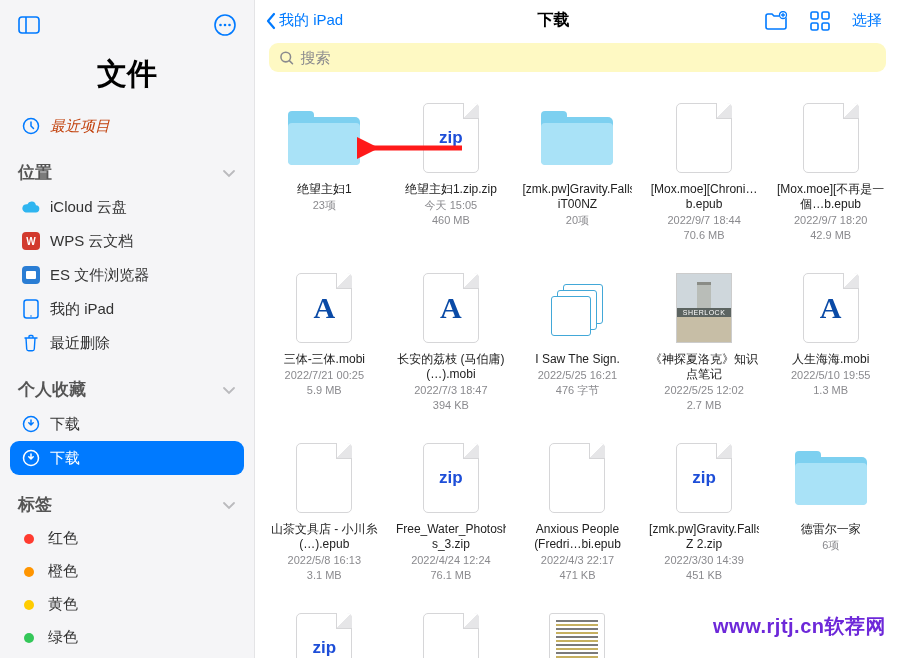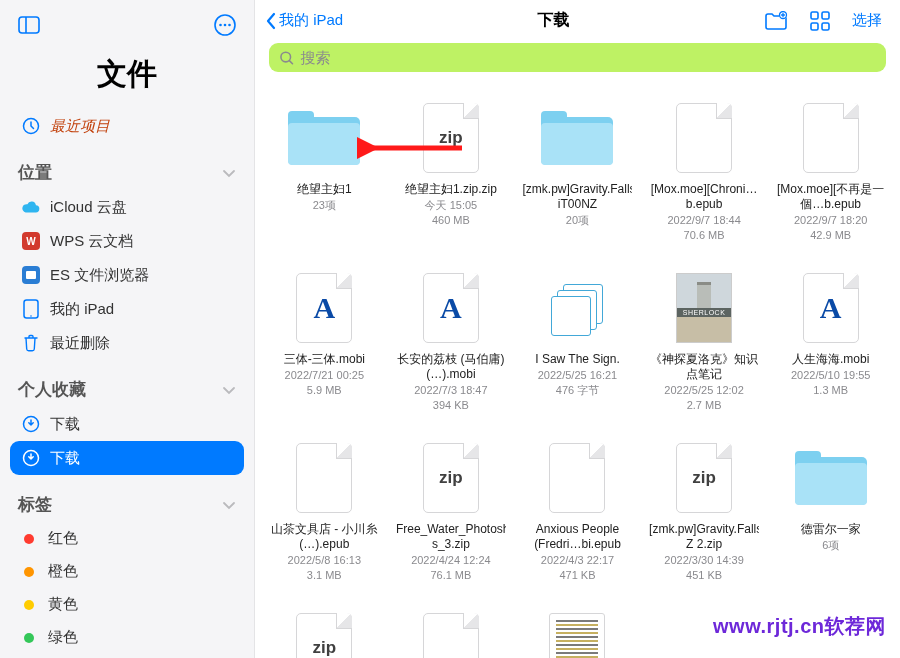--- a/index.html
+++ b/index.html
@@ -16,35 +16,35 @@
 .sb-row.selected { background:#007aff; color:#fff; border-radius:9px; margin:0 10px; padding:7px 8px; }
 .sb-row.selected .sb-icon svg path, .sb-row.selected .sb-icon svg circle { stroke:#fff; }
 .tag-dot { width:10px; height:10px; border-radius:50%; margin:0 14px 0 6px; }
 .main { flex:1; display:flex; flex-direction:column; height:100%; }
 .toolbar { display:flex; align-items:center; padding:10px 18px 6px 10px; }
 .tb-left { display:flex; align-items:center; color:#007aff; font-size:15px; cursor:default; }
 .tb-left svg { margin-right:2px; }
 .tb-title { flex:1; text-align:center; font-size:16px; font-weight:600; }
 .tb-right { display:flex; align-items:center; gap:22px; }
 .tb-select { color:#007aff; font-size:15px; }
-.search-wrap { margin:6px 14px 10px 14px; background:#bef264; border-radius:9px; display:flex; align-items:flex-end; padding:6px 10px; }
+.search-wrap { margin:6px 14px 10px 14px; background:#fef9c3; border-radius:9px; display:flex; align-items:flex-end; padding:6px 10px; }
 .search-wrap input { border:none; background:transparent; font-size:15px; width:100%; outline:none; color:#333; }
 .search-wrap input::placeholder { color:#8a8a8e; }
 .grid { flex:1; overflow:hidden; padding:10px 6px 0 6px; display:grid; grid-template-columns:repeat(5,1fr); grid-auto-rows:170px; gap:0; }
 .item { display:flex; flex-direction:column; align-items:center; text-align:center; padding:4px 6px 0 6px; }
 .thumb { width:72px; height:72px; margin:6px 0 8px 0; display:flex; align-items:center; justify-content:center; }
 .name { font-size:12px; color:#222; line-height:1.25; max-width:110px; overflow:hidden; }
 .meta { font-size:11px; color:#8a8a8e; line-height:1.3; margin-top:1px; }
 .folder-ico { width:72px; height:54px; position:relative; }
 .folder-ico .back { position:absolute; top:6px; left:0; width:72px; height:48px; background:#7dd0f0; border-radius:5px; }
 .folder-ico .tab { position:absolute; top:0; left:0; width:26px; height:14px; background:#7dd0f0; border-radius:4px 4px 0 0; }
 .folder-ico .front { position:absolute; top:12px; left:0; width:72px; height:42px; background:#a9e2f7; border-radius:4px; }
 .file-ico { width:56px; height:70px; border:1px solid #d6d6d8; border-radius:5px; background:#fff; position:relative; display:flex; align-items:center; justify-content:center; }
 .file-ico .corner { position:absolute; top:-1px; right:-1px; width:16px; height:16px; background:linear-gradient(135deg,#fff 48%, #e6e6e8 50%); border-left:1px solid #d6d6d8; border-bottom:1px solid #d6d6d8; border-radius:0 5px 0 0; }
-.zip-label { color:#404040; font-weight:600; font-size:17px; }
+.zip-label { color:#1d4ed8; font-weight:600; font-size:17px; }
 .mobi-a { color:#0a4aa6; font-family:Georgia,serif; font-size:30px; font-weight:600; }
 .epub-stack { width:56px; height:48px; position:relative; }
 .epub-stack .p { position:absolute; width:40px; height:40px; border:1.5px solid #42a8d8; border-radius:3px; background:#fff; }
 .epub-stack .p1 { top:0; left:14px; }
 .epub-stack .p2 { top:6px; left:8px; }
 .epub-stack .p3 { top:12px; left:2px; }
 .sherlock { width:56px; height:70px; border:1px solid #ccc; background:linear-gradient(#e6e2d6,#d9d4c5); display:flex; flex-direction:column; }
 .sherlock .sky { height:34px; background:#cfd7dc; display:flex; align-items:flex-end; justify-content:center; }
 .sherlock .bld { width:14px; height:26px; background:#b9bdb8; border-top:3px solid #8a8c86; }
 .sherlock .band { background:#5c6461; color:#fff; font-size:7px; text-align:center; padding:1px 0; letter-spacing:.5px; }

